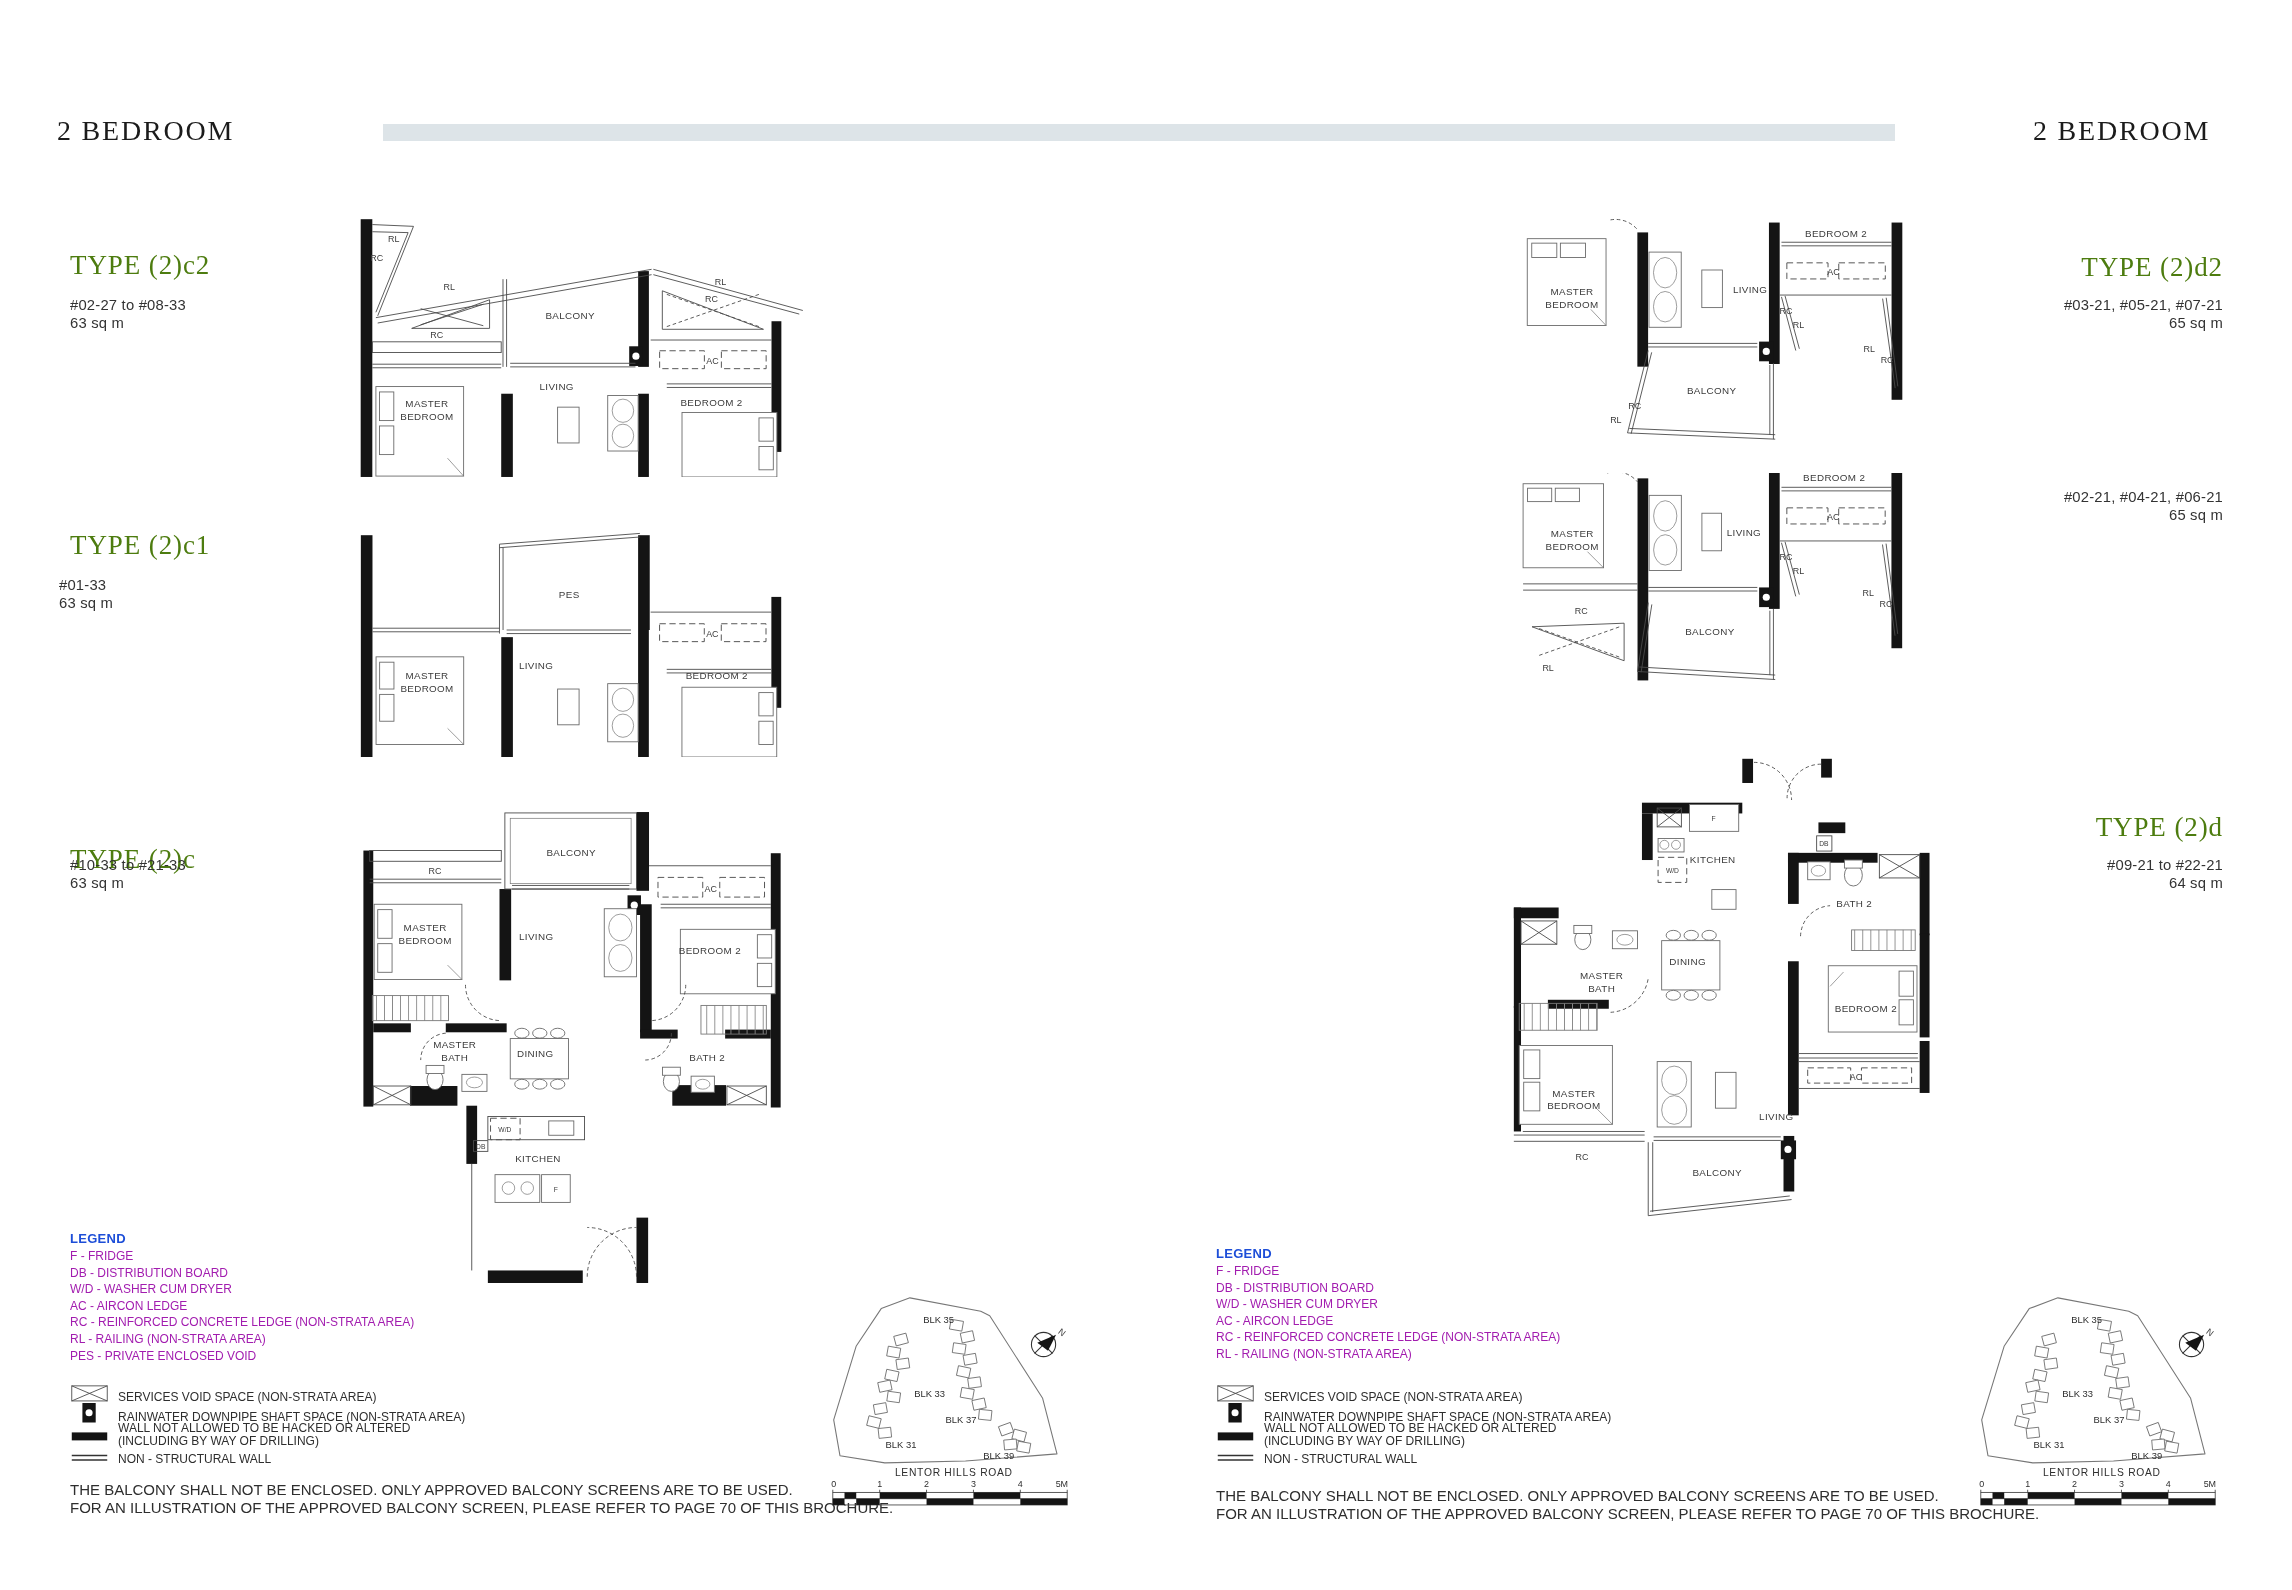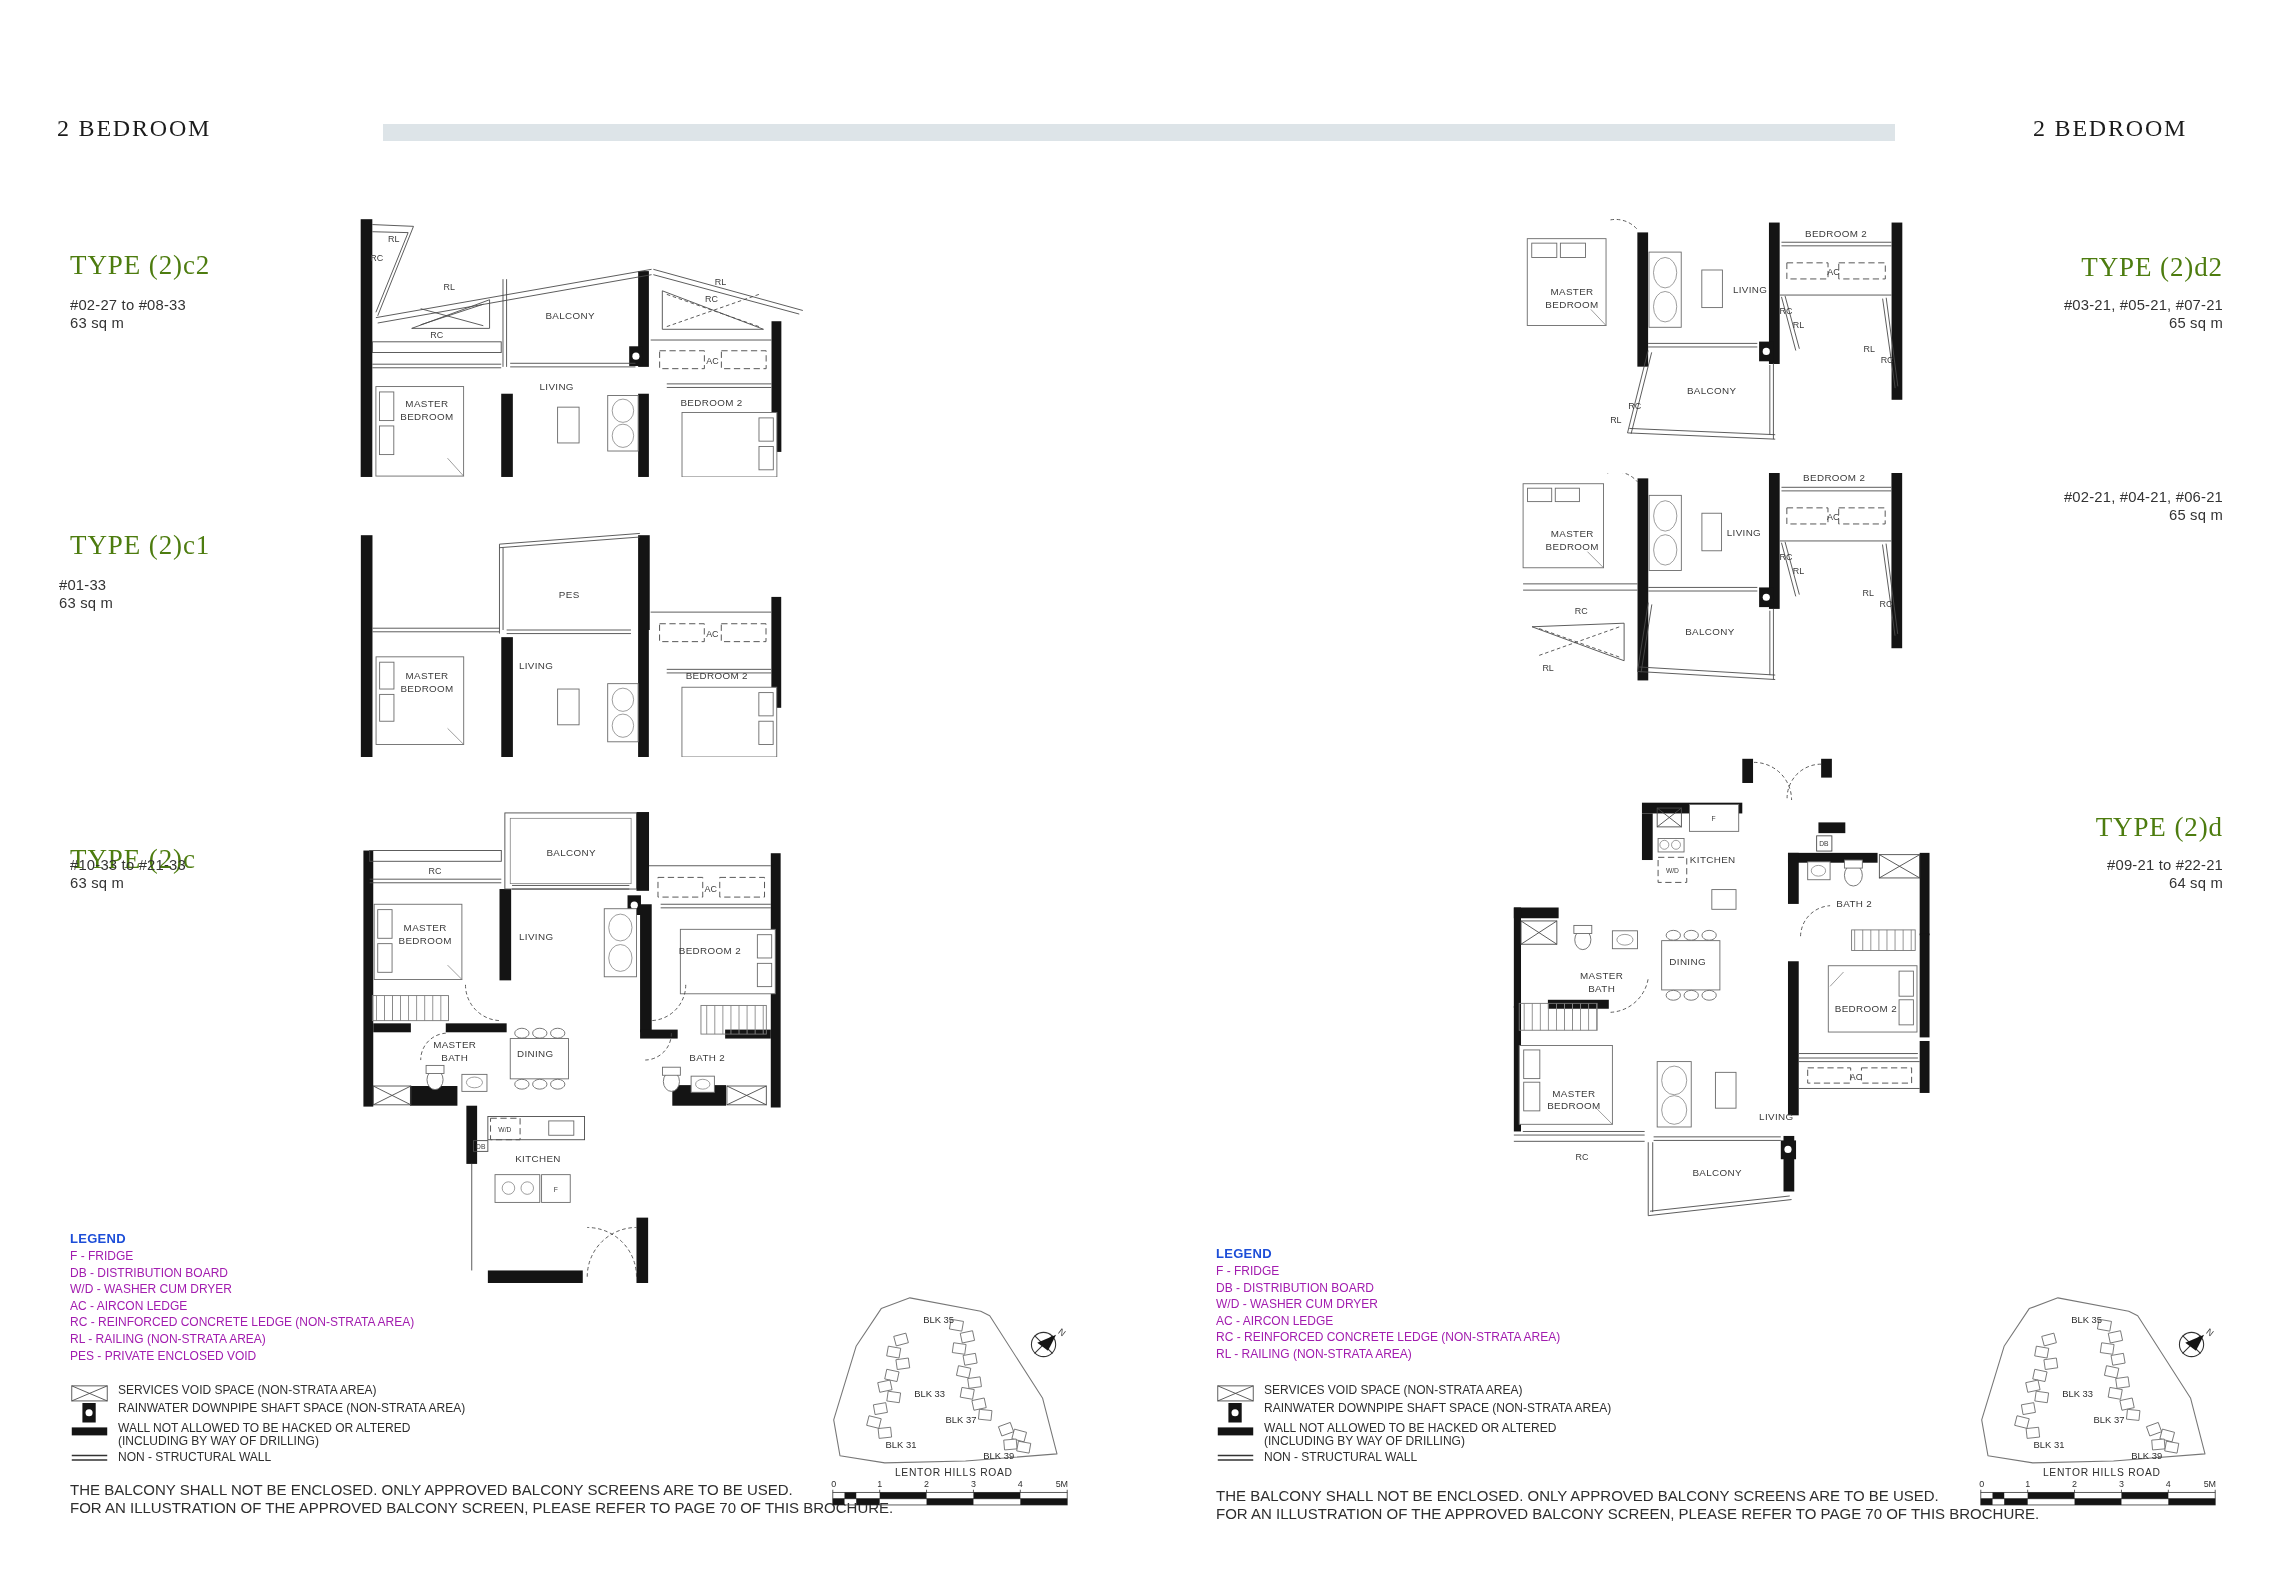--- a/index.html
+++ b/index.html
@@ -1,27 +1,27 @@
 <!DOCTYPE html>
 <html style="font-size:14.3px"><head>
 <meta charset="utf-8">
 <style>
   html,body{margin:0;padding:0}
   body{width:2293px;height:1591px;background:#fff;position:relative;overflow:hidden;
        font-family:"Liberation Sans",sans-serif;color:#222}
   .abs{position:absolute}
   .serif{font-family:"Liberation Serif",serif;font-weight:400}
-  .hdr{font-size:24px;letter-spacing:1.8px;color:#1b1b1b;white-space:nowrap}
+  .hdr{font-size:28px;letter-spacing:1.8px;color:#1b1b1b;white-space:nowrap}
   .typetitle{font-size:27px;letter-spacing:0.9px;color:#4d7c0f;white-space:nowrap}
   .units{font-size:14.8px;line-height:18.4px;color:#333;letter-spacing:0.2px;white-space:pre-line}
   .right{text-align:right}
   .accent{background:#dde4e8}
   .legend-title{font-size:13px;font-weight:bold;color:#1d4ed8;letter-spacing:0.3px}
   .legend-list div{font-size:12px;line-height:16.6px;color:#a21caf;white-space:nowrap}
-  .symrow{display:flex;align-items:flex-start;gap:9px}
+  .symrow{display:flex;align-items:flex-end;gap:9px}
   .symrow .lbl{font-size:12px;color:#2e2e2e;line-height:12.5px;white-space:nowrap}
   .disclaimer{font-size:15px;line-height:18px;color:#2e2e2e;white-space:nowrap}
   svg text{font-family:"Liberation Sans",sans-serif}
   .rm{font-size:11px;fill:#3a3a3a;text-anchor:middle;letter-spacing:.4px}
   .sm{font-size:10px;fill:#3a3a3a;text-anchor:middle}
   .xs{font-size:7.5px;fill:#3a3a3a;text-anchor:middle}
   .blk{font-size:10.5px;fill:#2e2e2e;text-anchor:middle}
   .road{font-size:11.5px;fill:#2e2e2e;text-anchor:middle;letter-spacing:.8px}
   .tick{font-size:10px;fill:#2e2e2e;text-anchor:middle}
   .w{fill:#141414;stroke:none}

